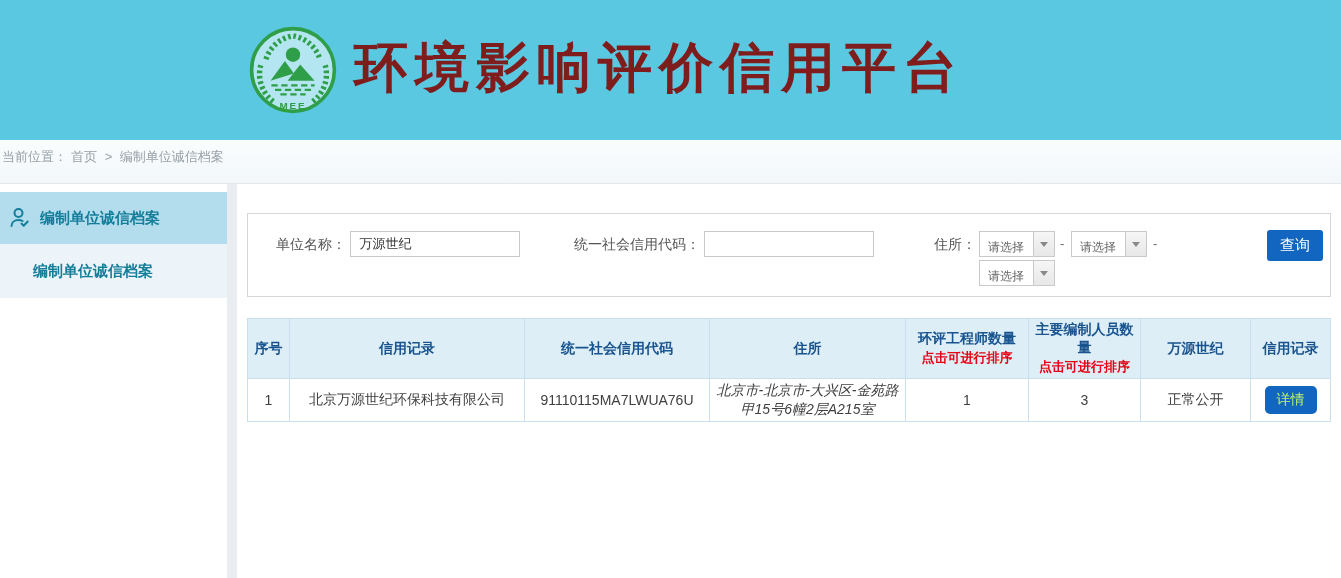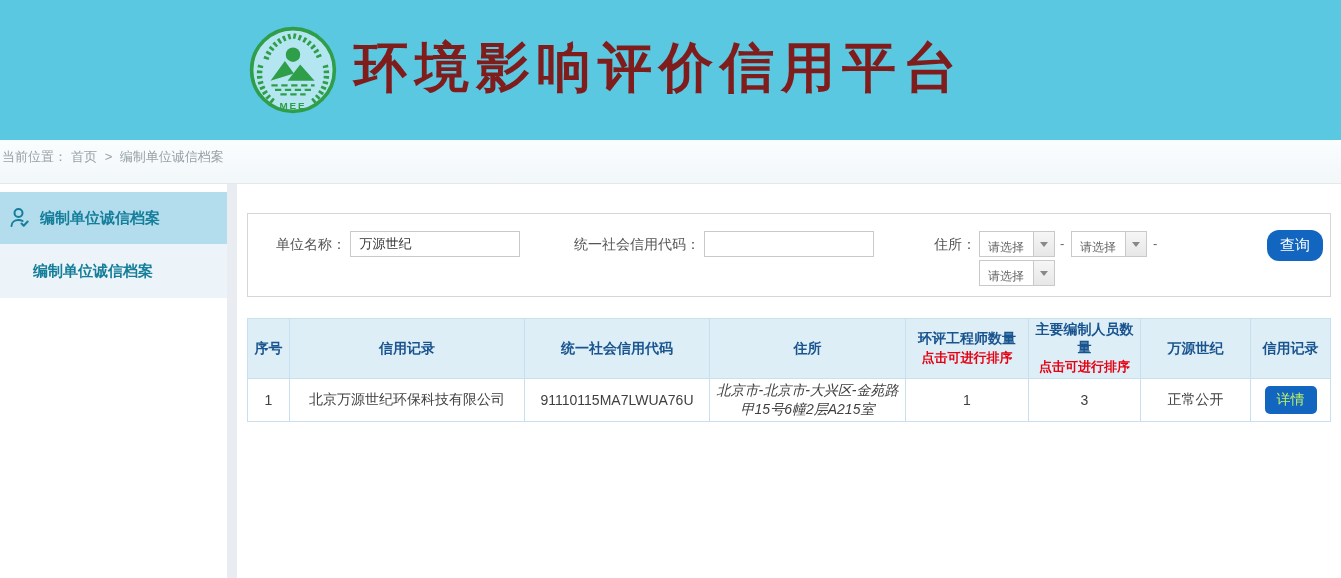--- a/index.html
+++ b/index.html
@@ -69,21 +69,21 @@
     border-left:1px solid #c9c9c9; display:flex; align-items:center; justify-content:center;
   }
   .caret { width:0; height:0; border-left:4px solid transparent; border-right:4px solid transparent; border-top:5px solid #888; }
   .sel-1 { left:731px; top:17px; }
   .sel-2 { left:823px; top:17px; }
   .sel-3 { left:731px; top:46px; }
   .dash { position:absolute; top:17px; line-height:26px; color:#666; font-size:13px; }
   .dash-1 { left:812px; } .dash-2 { left:905px; }
   .query-btn {
     position:absolute; left:1019px; top:16px; width:56px; height:31px;
-    background:#1266c0; color:#fff; border:none; border-radius:12px;
+    background:#1266c0; color:#fff; border:none; border-radius:3px;
     font-size:15px; cursor:pointer; font-family:inherit;
   }
 
   
   .result-table { border-collapse:collapse; margin-top:21px; table-layout:fixed; width:1083px; }
   .result-table th, .result-table td { border:1px solid #c9dfed; text-align:center; vertical-align:middle; }
   .result-table th { background:#ddeef7; color:#1a548f; font-size:14px; font-weight:bold; height:42px; padding:2px; }
   .result-table td { height:43px; font-size:14px; color:#404040; padding:2px 4px; }
   .sort-hint { color:#e60012; font-size:13px; font-weight:bold; margin-top:1px; cursor:pointer; }
   .th-sortable { cursor:pointer; }

